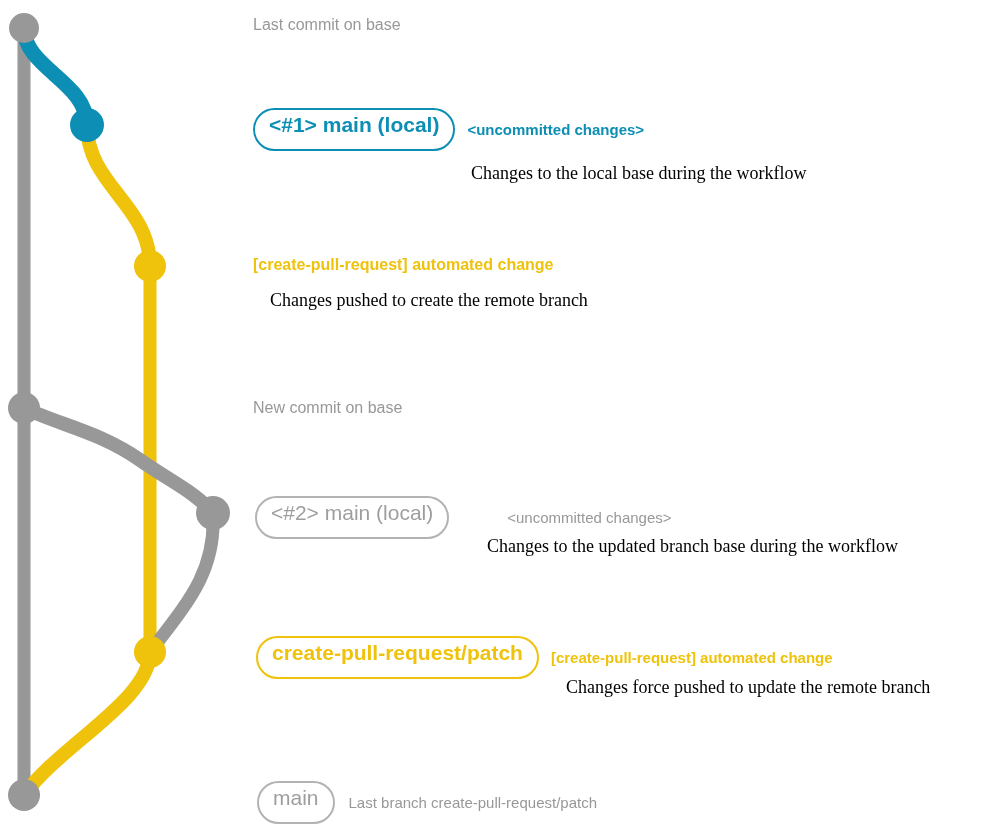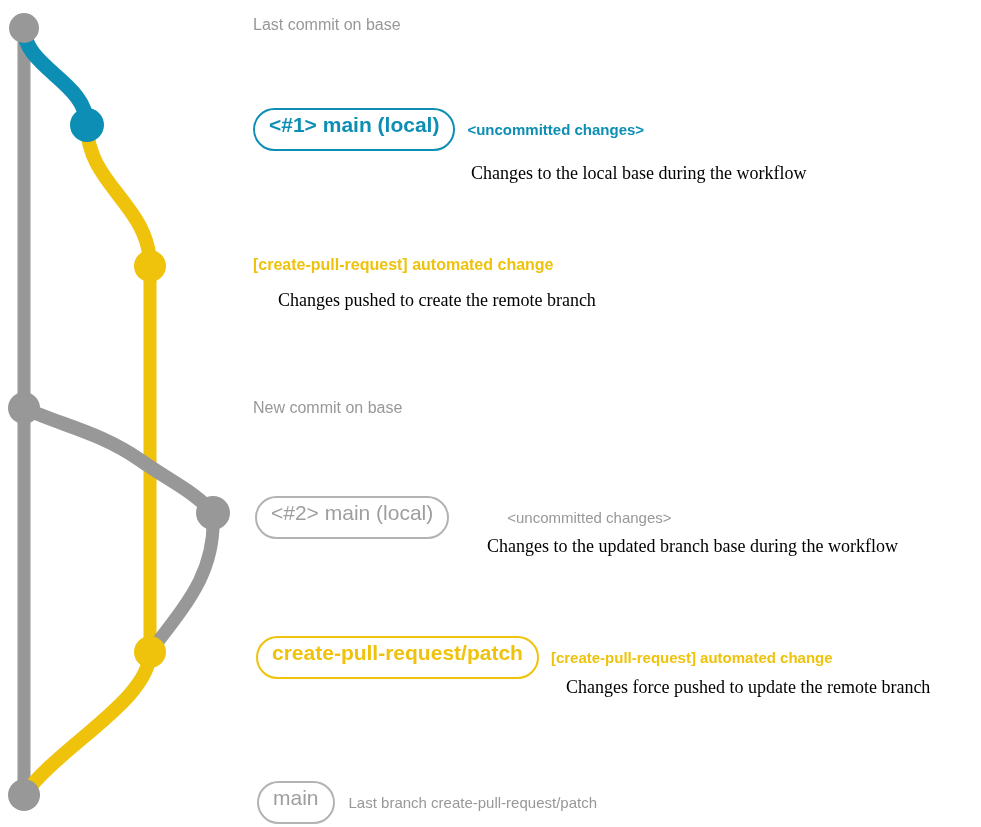--- a/index.html
+++ b/index.html
@@ -110,21 +110,21 @@
 
 <div class="headline c-gray" style="left:253px; top:17px;">Last commit on base</div>
 
 <div class="row" style="left:253px; top:108px;">
   <span class="pill c-blue">&lt;#1&gt; main (local)</span>
   <span class="subject bold c-blue">&lt;uncommitted changes&gt;</span>
 </div>
 <div class="desc" style="left:471px; top:148px;margin-top:16px;">Changes to the local base during the workflow</div>
 
 <div class="headline bold c-yellow" style="left:253px; top:257px;">[create-pull-request] automated change</div>
-<div class="desc" style="left:270px; top:291px;margin-left:8px;">Changes pushed to create the remote branch</div>
+<div class="desc" style="left:270px; top:291px;">Changes pushed to create the remote branch</div>
 
 <div class="headline c-gray" style="left:253px; top:400px;">New commit on base</div>
 
 <div class="row" style="left:255px; top:496px;gap:44px;">
   <span class="pill thin gray-pill">&lt;#2&gt; main (local)</span>
   <span class="subject plain c-gray">&lt;uncommitted changes&gt;</span>
 </div>
 <div class="desc" style="left:487px; top:537px;">Changes to the updated branch base during the workflow</div>
 
 <div class="row" style="left:256px; top:636px;">

